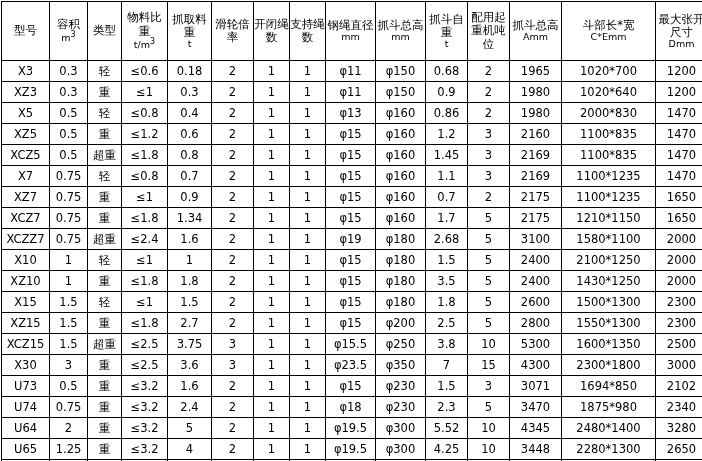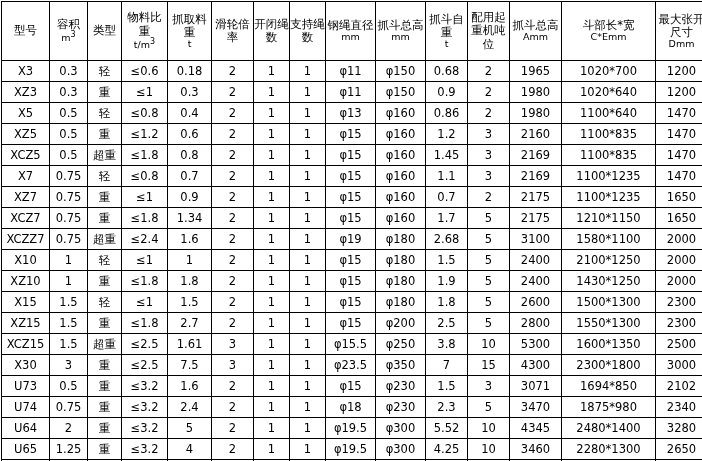--- a/index.html
+++ b/index.html
@@ -198,21 +198,21 @@
           <td>≤0.8</td>
           <td>0.4</td>
           <td>2</td>
           <td>1</td>
           <td>1</td>
           <td>φ13</td>
           <td>φ160</td>
           <td>0.86</td>
           <td>2</td>
           <td>1980</td>
-          <td>1100*640</td>
+          <td>2000*830</td>
           <td>1470</td>
         </tr>
         <tr>
           <td>XZ5</td>
           <td>0.5</td>
           <td>重</td>
           <td>≤1.2</td>
           <td>0.6</td>
           <td>2</td>
           <td>1</td>
@@ -331,21 +331,21 @@
           <td>XZ10</td>
           <td>1</td>
           <td>重</td>
           <td>≤1.8</td>
           <td>1.8</td>
           <td>2</td>
           <td>1</td>
           <td>1</td>
           <td>φ15</td>
           <td>φ180</td>
-          <td>1.9</td>
+          <td>3.5</td>
           <td>5</td>
           <td>2400</td>
           <td>1430*1250</td>
           <td>2000</td>
         </tr>
         <tr>
           <td>X15</td>
           <td>1.5</td>
           <td>轻</td>
           <td>≤1</td>
@@ -376,38 +376,38 @@
           <td>5</td>
           <td>2800</td>
           <td>1550*1300</td>
           <td>2300</td>
         </tr>
         <tr>
           <td>XCZ15</td>
           <td>1.5</td>
           <td>超重</td>
           <td>≤2.5</td>
-          <td>1.61</td>
+          <td>3.75</td>
           <td>3</td>
           <td>1</td>
           <td>1</td>
           <td>φ15.5</td>
           <td>φ250</td>
           <td>3.8</td>
           <td>10</td>
           <td>5300</td>
           <td>1600*1350</td>
           <td>2500</td>
         </tr>
         <tr>
           <td>X30</td>
           <td>3</td>
           <td>重</td>
           <td>≤2.5</td>
-          <td>7.5</td>
+          <td>3.6</td>
           <td>3</td>
           <td>1</td>
           <td>1</td>
           <td>φ23.5</td>
           <td>φ350</td>
           <td>7</td>
           <td>15</td>
           <td>4300</td>
           <td>2300*1800</td>
           <td>3000</td>
@@ -469,21 +469,21 @@
           <td>重</td>
           <td>≤3.2</td>
           <td>4</td>
           <td>2</td>
           <td>1</td>
           <td>1</td>
           <td>φ19.5</td>
           <td>φ300</td>
           <td>4.25</td>
           <td>10</td>
-          <td>3460</td>
+          <td>3448</td>
           <td>2280*1300</td>
           <td>2650</td>
         </tr>
         <tr>
           <td>U80</td>
           <td>9</td>
           <td>轻</td>
           <td>≤1</td>
           <td>9</td>
           <td>3</td>

